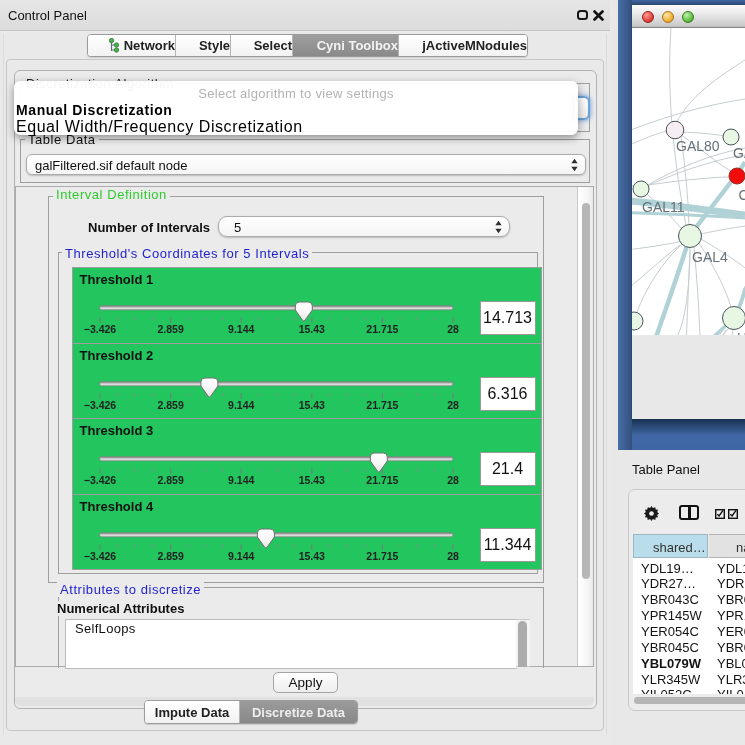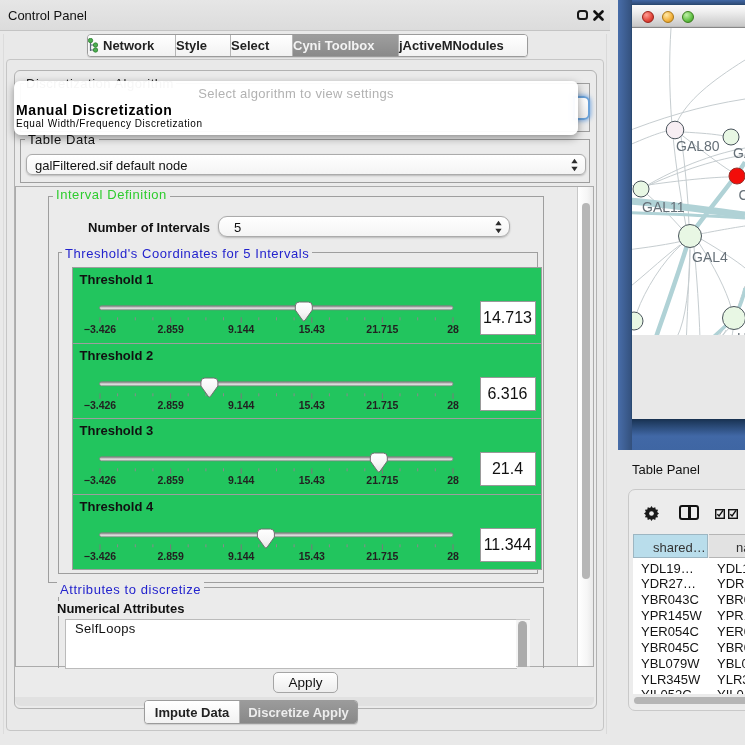--- a/index.html
+++ b/index.html
@@ -6,21 +6,21 @@
 #root{position:relative;width:745px;height:745px;overflow:hidden;background:#e9e9e9;font-family:"Liberation Sans",sans-serif;}
 .abs{position:absolute;}
 
 #titlebar{left:0;top:0;width:718px;height:30px;background:linear-gradient(#e6e6e6,#dcdcdc);border-bottom:1px solid #c4c4c4;}
 #titlebar .t{left:8px;top:8px;font-size:13px;color:#111;}
 #floatbtn{left:577px;top:10px;width:11px;height:10px;border:2px solid #161616;border-radius:3.5px;box-sizing:border-box;}
 
 #outerpane{left:6px;top:59px;width:596px;height:670px;border:1px solid #c6c6c6;border-radius:4px;}
 
 #toptabs{left:87px;top:34px;height:21px;display:flex;border:1px solid #9b9b9b;border-radius:4px;overflow:hidden;background:#fff;box-shadow:0 1px 1px rgba(0,0,0,0.12);}
-#toptabs .seg{height:21px;display:flex;align-items:center;justify-content:flex-start;font-size:13px;font-weight:700;color:#222;background:linear-gradient(#ffffff,#f2f2f2);border-right:1px solid #b5b5b5;box-sizing:border-box;}
+#toptabs .seg{height:21px;display:flex;align-items:center;justify-content:flex-end;font-size:13px;font-weight:700;color:#222;background:linear-gradient(#ffffff,#f2f2f2);border-right:1px solid #b5b5b5;box-sizing:border-box;}
 #toptabs .seg.sel{background:linear-gradient(#9e9e9e,#8a8a8a);color:#f3f3f3;}
 #toptabs .seg:last-child{border-right:none;}
 
 #innerpane{left:14px;top:70px;width:581px;height:637px;border:1px solid #b2b2b2;border-radius:6px;background:#ebebeb;}
 
 .group{border:1px solid #9e9e9e;}
 .glabel{font-size:13px;letter-spacing:0.55px;background:#ebebeb;padding:0 3px;}
 
 .combo{background:linear-gradient(#ffffff,#f4f4f4);border:1px solid #ababab;border-radius:6px;box-shadow:0 1px 2px rgba(0,0,0,0.22);}
 .combo .ctext{position:absolute;left:8px;top:50%;transform:translateY(-50%);font-size:13px;color:#111;}
@@ -326,27 +326,27 @@
   <div class="abs" id="attrlist">
     <div>SelfLoops</div>
   </div>
   <div class="abs" style="left:516px;top:619px;width:14px;height:48px;background:#f4f4f4;border-top:1px solid #c9c9c9;border-bottom:1px solid #c9c9c9;box-sizing:border-box;"></div>
   <div class="abs" style="left:518px;top:621px;width:9px;height:46px;background:#acacac;border-radius:5px 5px 0 0;"></div>
 
   <div class="abs" style="left:15px;top:697px;width:579px;height:9px;background:#e1e1e1;border-radius:0 0 6px 6px;"></div>
   <div class="abs" id="applybtn">Apply</div>
   <div class="abs" id="bottabs">
     <div class="seg" style="width:95px;">Impute Data</div>
-    <div class="seg sel" style="width:117px;">Discretize Apply</div>
+    <div class="seg sel" style="width:117px;">Discretize Data</div>
   </div>
 
   <div class="abs" id="popup">
     <div class="abs" style="left:0;right:0;top:5px;text-align:center;font-size:13px;letter-spacing:0.3px;color:#b2b2b2;">Select algorithm to view settings</div>
     <div class="abs" style="left:2px;top:21px;font-size:14px;letter-spacing:0.6px;font-weight:700;color:#000;">Manual Discretization</div>
-    <div class="abs" style="left:2px;top:37px;font-size:10px;letter-spacing:0.55px;color:#000;">Equal Width/Frequency Discretization</div>
+    <div class="abs" style="left:2px;top:37px;font-size:16px;letter-spacing:0.55px;color:#000;">Equal Width/Frequency Discretization</div>
   </div>
 
   <svg class="abs" style="left:613px;top:368px;" width="8" height="8" viewBox="0 0 8 8">
       <path d="M1.5 6.5 L3.5 0.8 L7 4.6 Z" fill="#4a4a4a"></path>
     </svg>
 
   <div class="abs" id="rightbg"></div>
   <div class="abs" id="bluewin"></div>
   <div class="abs" id="bluetop"></div>
   <div class="abs" id="bluebot"></div>
@@ -452,21 +452,21 @@
   <div class="abs trow" style="left:641px;top:576.4px;">YDR27…</div>
   <div class="abs trow" style="left:717px;top:576.4px;">YDR2</div>
   <div class="abs trow" style="left:641px;top:592.2px;">YBR043C</div>
   <div class="abs trow" style="left:717px;top:592.2px;">YBR0</div>
   <div class="abs trow" style="left:641px;top:608.0px;">YPR145W</div>
   <div class="abs trow" style="left:717px;top:608.0px;">YPR1</div>
   <div class="abs trow" style="left:641px;top:623.9px;">YER054C</div>
   <div class="abs trow" style="left:717px;top:623.9px;">YER0</div>
   <div class="abs trow" style="left:641px;top:639.8px;">YBR045C</div>
   <div class="abs trow" style="left:717px;top:639.8px;">YBR0</div>
-  <div class="abs trow" style="left:641px;top:655.6px;">YBL079W</div>
+  <div class="abs trow" style="left:641px;top:655.6px;font-weight:bold;">YBL079W</div>
   <div class="abs trow" style="left:717px;top:655.6px;">YBL0</div>
   <div class="abs trow" style="left:641px;top:671.5px;">YLR345W</div>
   <div class="abs trow" style="left:717px;top:671.5px;">YLR3</div>
   <div class="abs trow" style="left:641px;top:687.3px;">YIL052C</div>
   <div class="abs trow" style="left:717px;top:687.3px;">YIL0</div>
 
   <div class="abs" style="left:633px;top:694px;width:112px;height:13px;background:#ebebeb;"></div>
   <div class="abs" style="left:634px;top:697px;width:114px;height:6.5px;background:#b5b5b5;border-radius:3.5px;"></div>
 </div>
 

